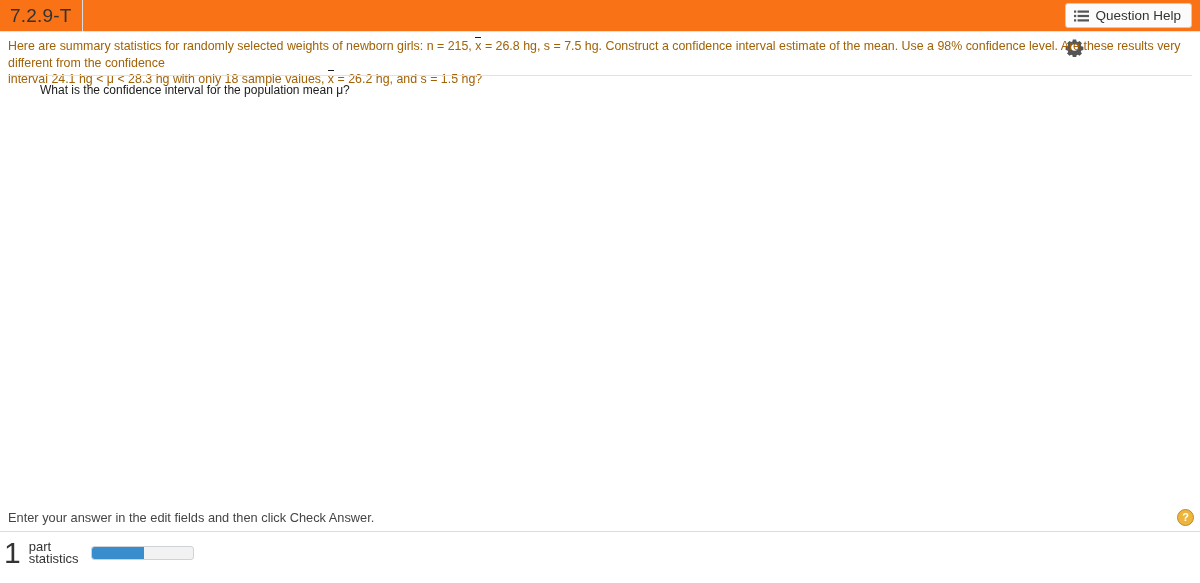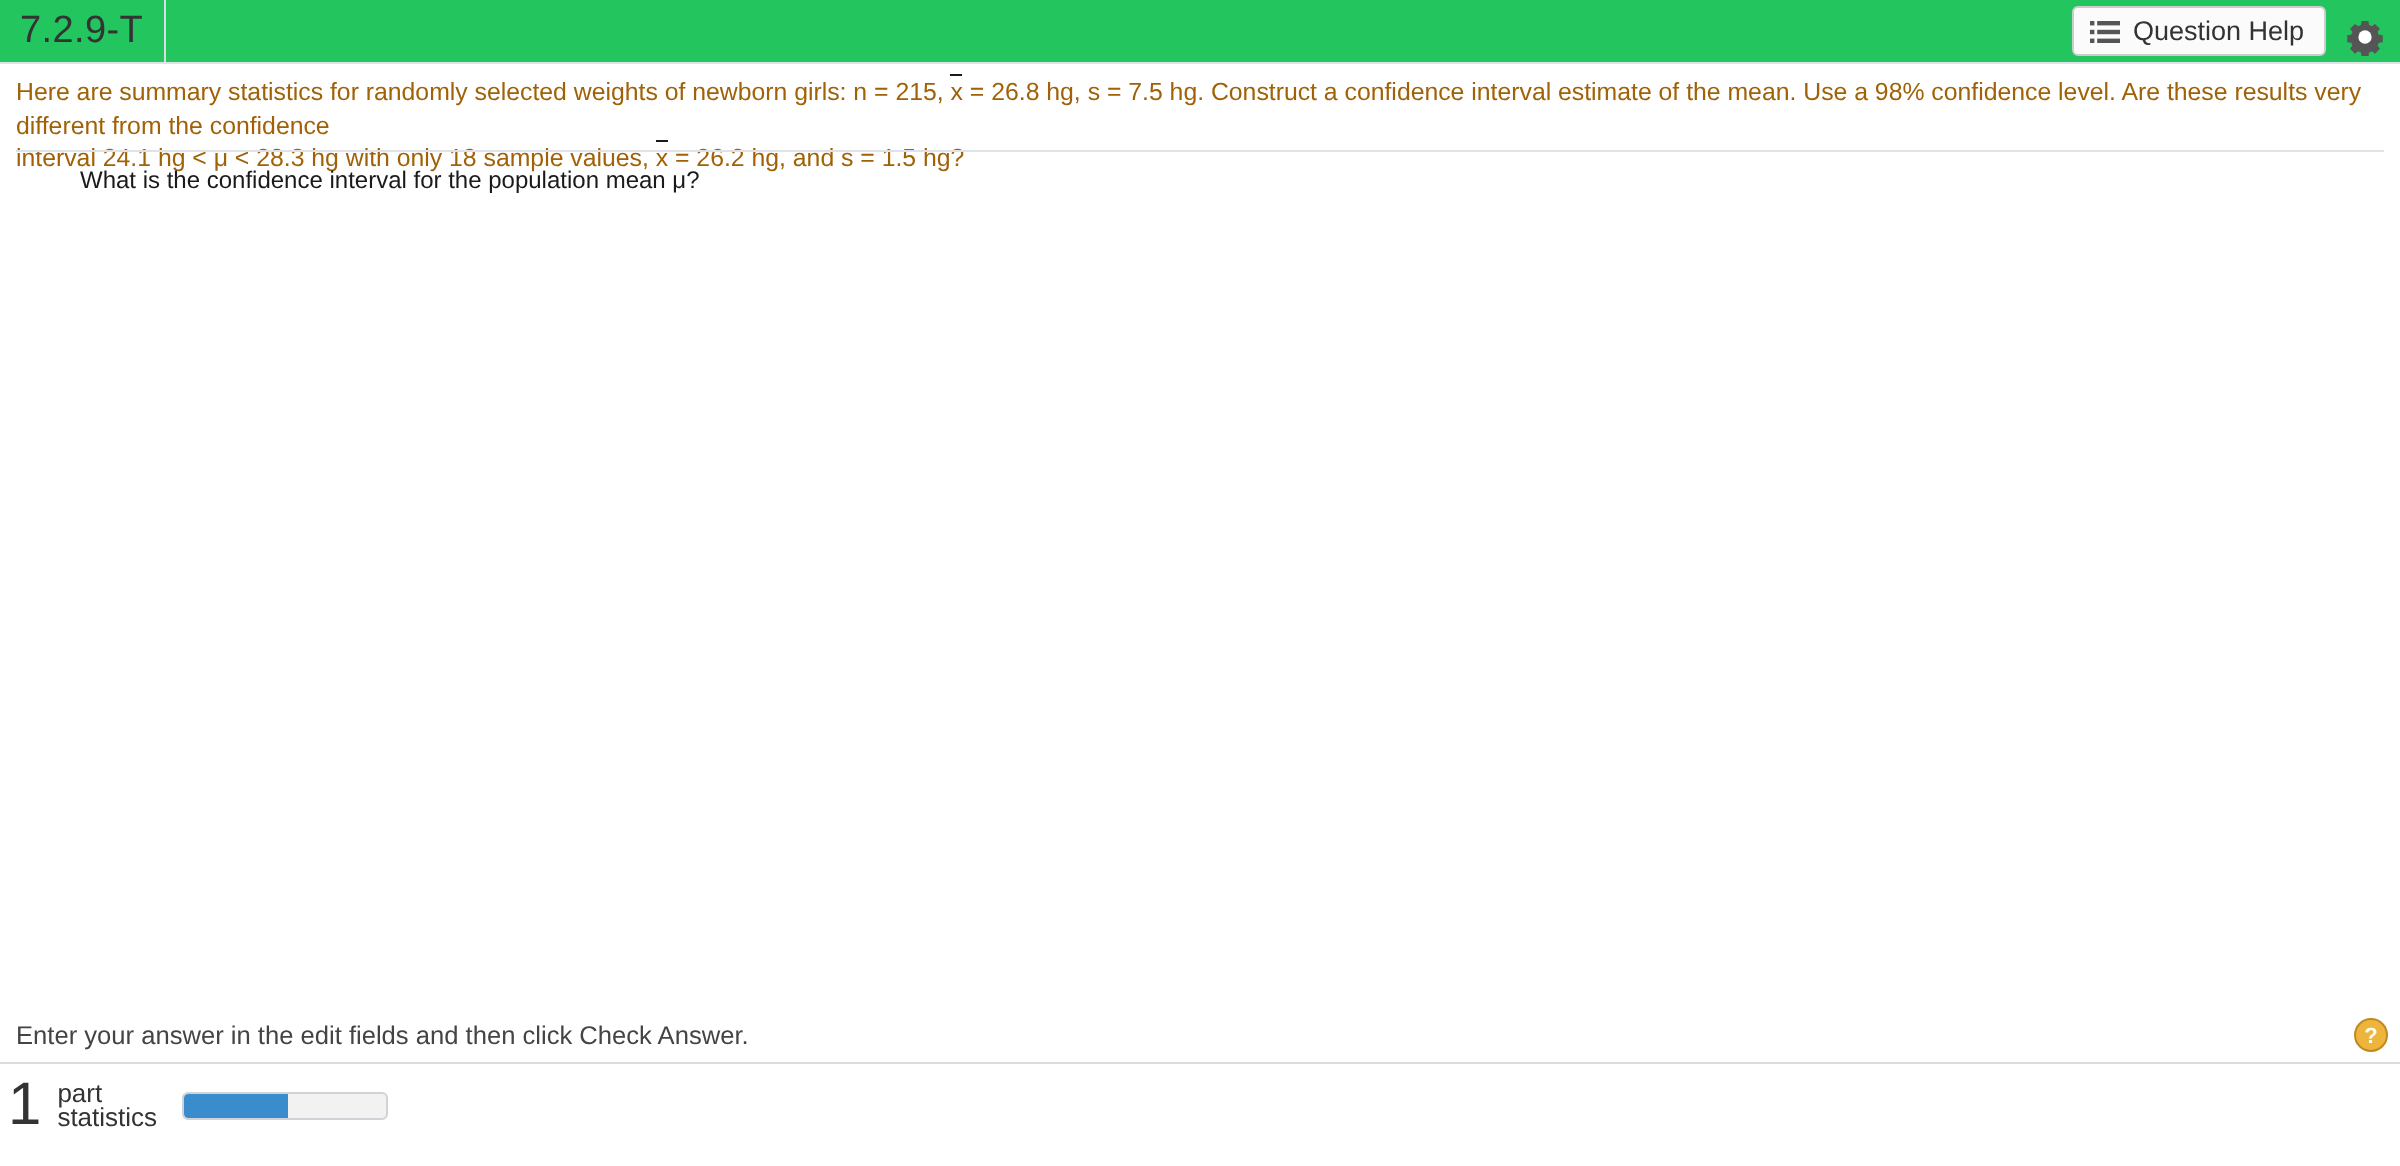--- a/index.html
+++ b/index.html
@@ -20,21 +20,21 @@
     height: 583px;
     background: #ffffff;
   }
 
   
   #header {
     position: absolute;
     left: 0; top: 0;
     width: 1200px;
     height: 32px;
-    background: #22c55e;
+    background: #f97316;
   }
   #header-underline {
     position: absolute;
     left: 0; top: 31px;
     width: 1200px;
     height: 1px;
     background: #dfe3e8;
   }
   #exercise-tab {
     position: absolute;
@@ -50,22 +50,23 @@
     color: #333333;
     letter-spacing: 0.2px;
     font-weight: 400;
     white-space: nowrap;
   }
 
   #header-right {
     position: absolute;
     right: 8px; top: 3px;
     display: flex;
-    align-items: flex-end;
+    align-items: flex-start;
     gap: 10px;
+    flex-direction: column;
   }
   #question-help-button {
     display: flex;
     align-items: center;
     gap: 6px;
     height: 25px;
     padding: 0 10px 0 8px;
     border: 1px solid #cccccc;
     border-radius: 3px;
     background: #fbfbfb;

